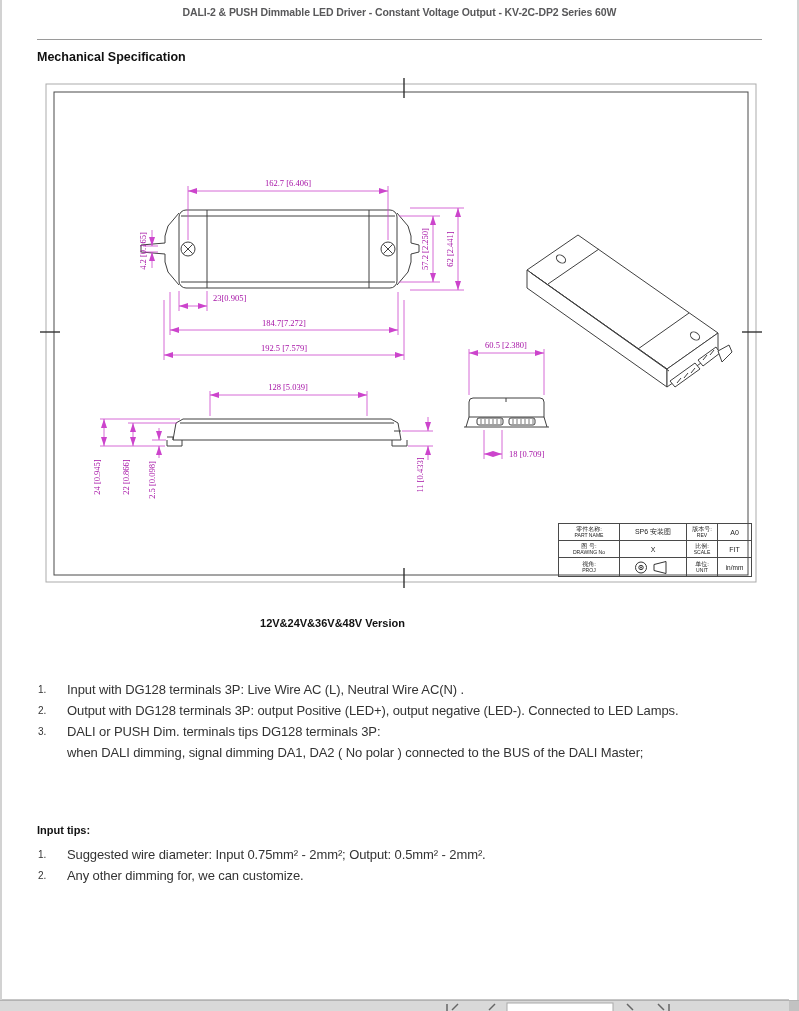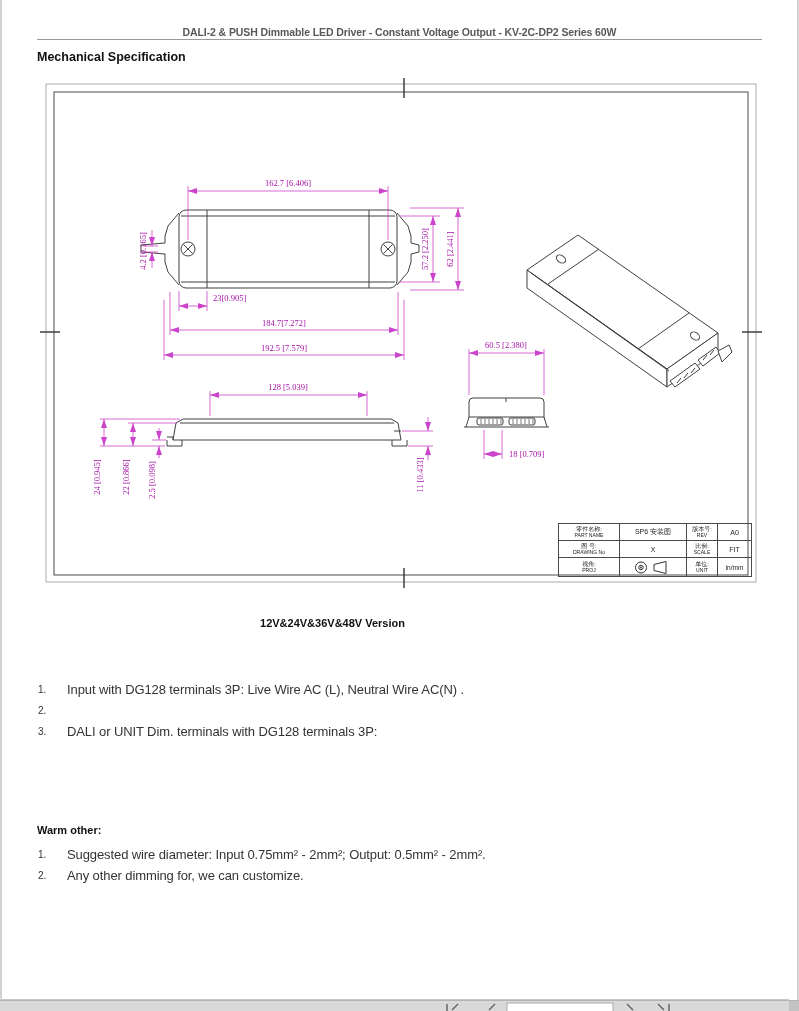--- a/index.html
+++ b/index.html
@@ -4,21 +4,21 @@
 <style>
   html,body { margin:0; padding:0; }
   body {
     width:799px; height:1011px; position:relative; background:#ffffff;
     font-family:"Liberation Sans", sans-serif; overflow:hidden;
   }
   .edge { position:absolute; top:0; bottom:11px; width:2px; background:#d2d2d2; }
   .edge.left { left:0; } .edge.right { right:0; }
 
   .hdr-title {
-    position:absolute; top:26px; left:0; width:799px; text-align:center;
+    position:absolute; top:6px; left:0; width:799px; text-align:center;
     font-size:10.5px; font-weight:bold; color:#58585a; letter-spacing:-0.1px;
   }
   .hdr-rule { position:absolute; top:39px; left:37px; width:725px; height:0; border-top:1px solid #9a9a9a; }
   .sec-title { position:absolute; top:50px; left:37px; font-size:12.5px; font-weight:bold; color:#101010; }
 
   svg.drawing { position:absolute; left:0; top:0; width:799px; height:1011px; }
   svg.drawing text { font-family:"Liberation Serif", serif; }
   .dim-t { font-size:8.5px; fill:#a510a5; }
   .outline { stroke:#404040; fill:none; stroke-width:1; }
   .dimln { stroke:#cc44cc; fill:none; stroke-width:0.8; }
@@ -278,28 +278,33 @@
 
 <div class="caption">12V&amp;24V&amp;36V&amp;48V Version</div>
 
 <div class="notes">
   <div class="note-row">
     <span class="note-num">1.</span>
     <span class="note-text">Input with DG128 terminals 3P: Live Wire AC (L), Neutral Wire AC(N) .</span>
   </div>
   <div class="note-row">
     <span class="note-num">2.</span>
+    <span class="note-text">Output with DG128 terminals 3P: output Positive (LED+), output negative (LED-). Connected to LED Lamps.</span>
   </div>
   <div class="note-row">
     <span class="note-num">3.</span>
-    <span class="note-text">DALI or UNIT Dim. terminals with DG128 terminals 3P:</span>
+    <span class="note-text">DALI or PUSH Dim. terminals tips DG128 terminals 3P:</span>
+  </div>
+  <div class="note-row">
+    <span class="note-num"></span>
+    <span class="note-text">when DALI dimming, signal dimming DA1, DA2 ( No polar ) connected to the BUS of the DALI Master;</span>
   </div>
 </div>
 
-<div class="tips-title">Warm other:</div>
+<div class="tips-title">Input tips:</div>
 <div class="tips">
   <div class="note-row">
     <span class="note-num">1.</span>
     <span class="note-text">Suggested wire diameter: Input 0.75mm² - 2mm²; Output: 0.5mm² - 2mm².</span>
   </div>
   <div class="note-row">
     <span class="note-num">2.</span>
     <span class="note-text">Any other dimming for, we can customize.</span>
   </div>
 </div>

